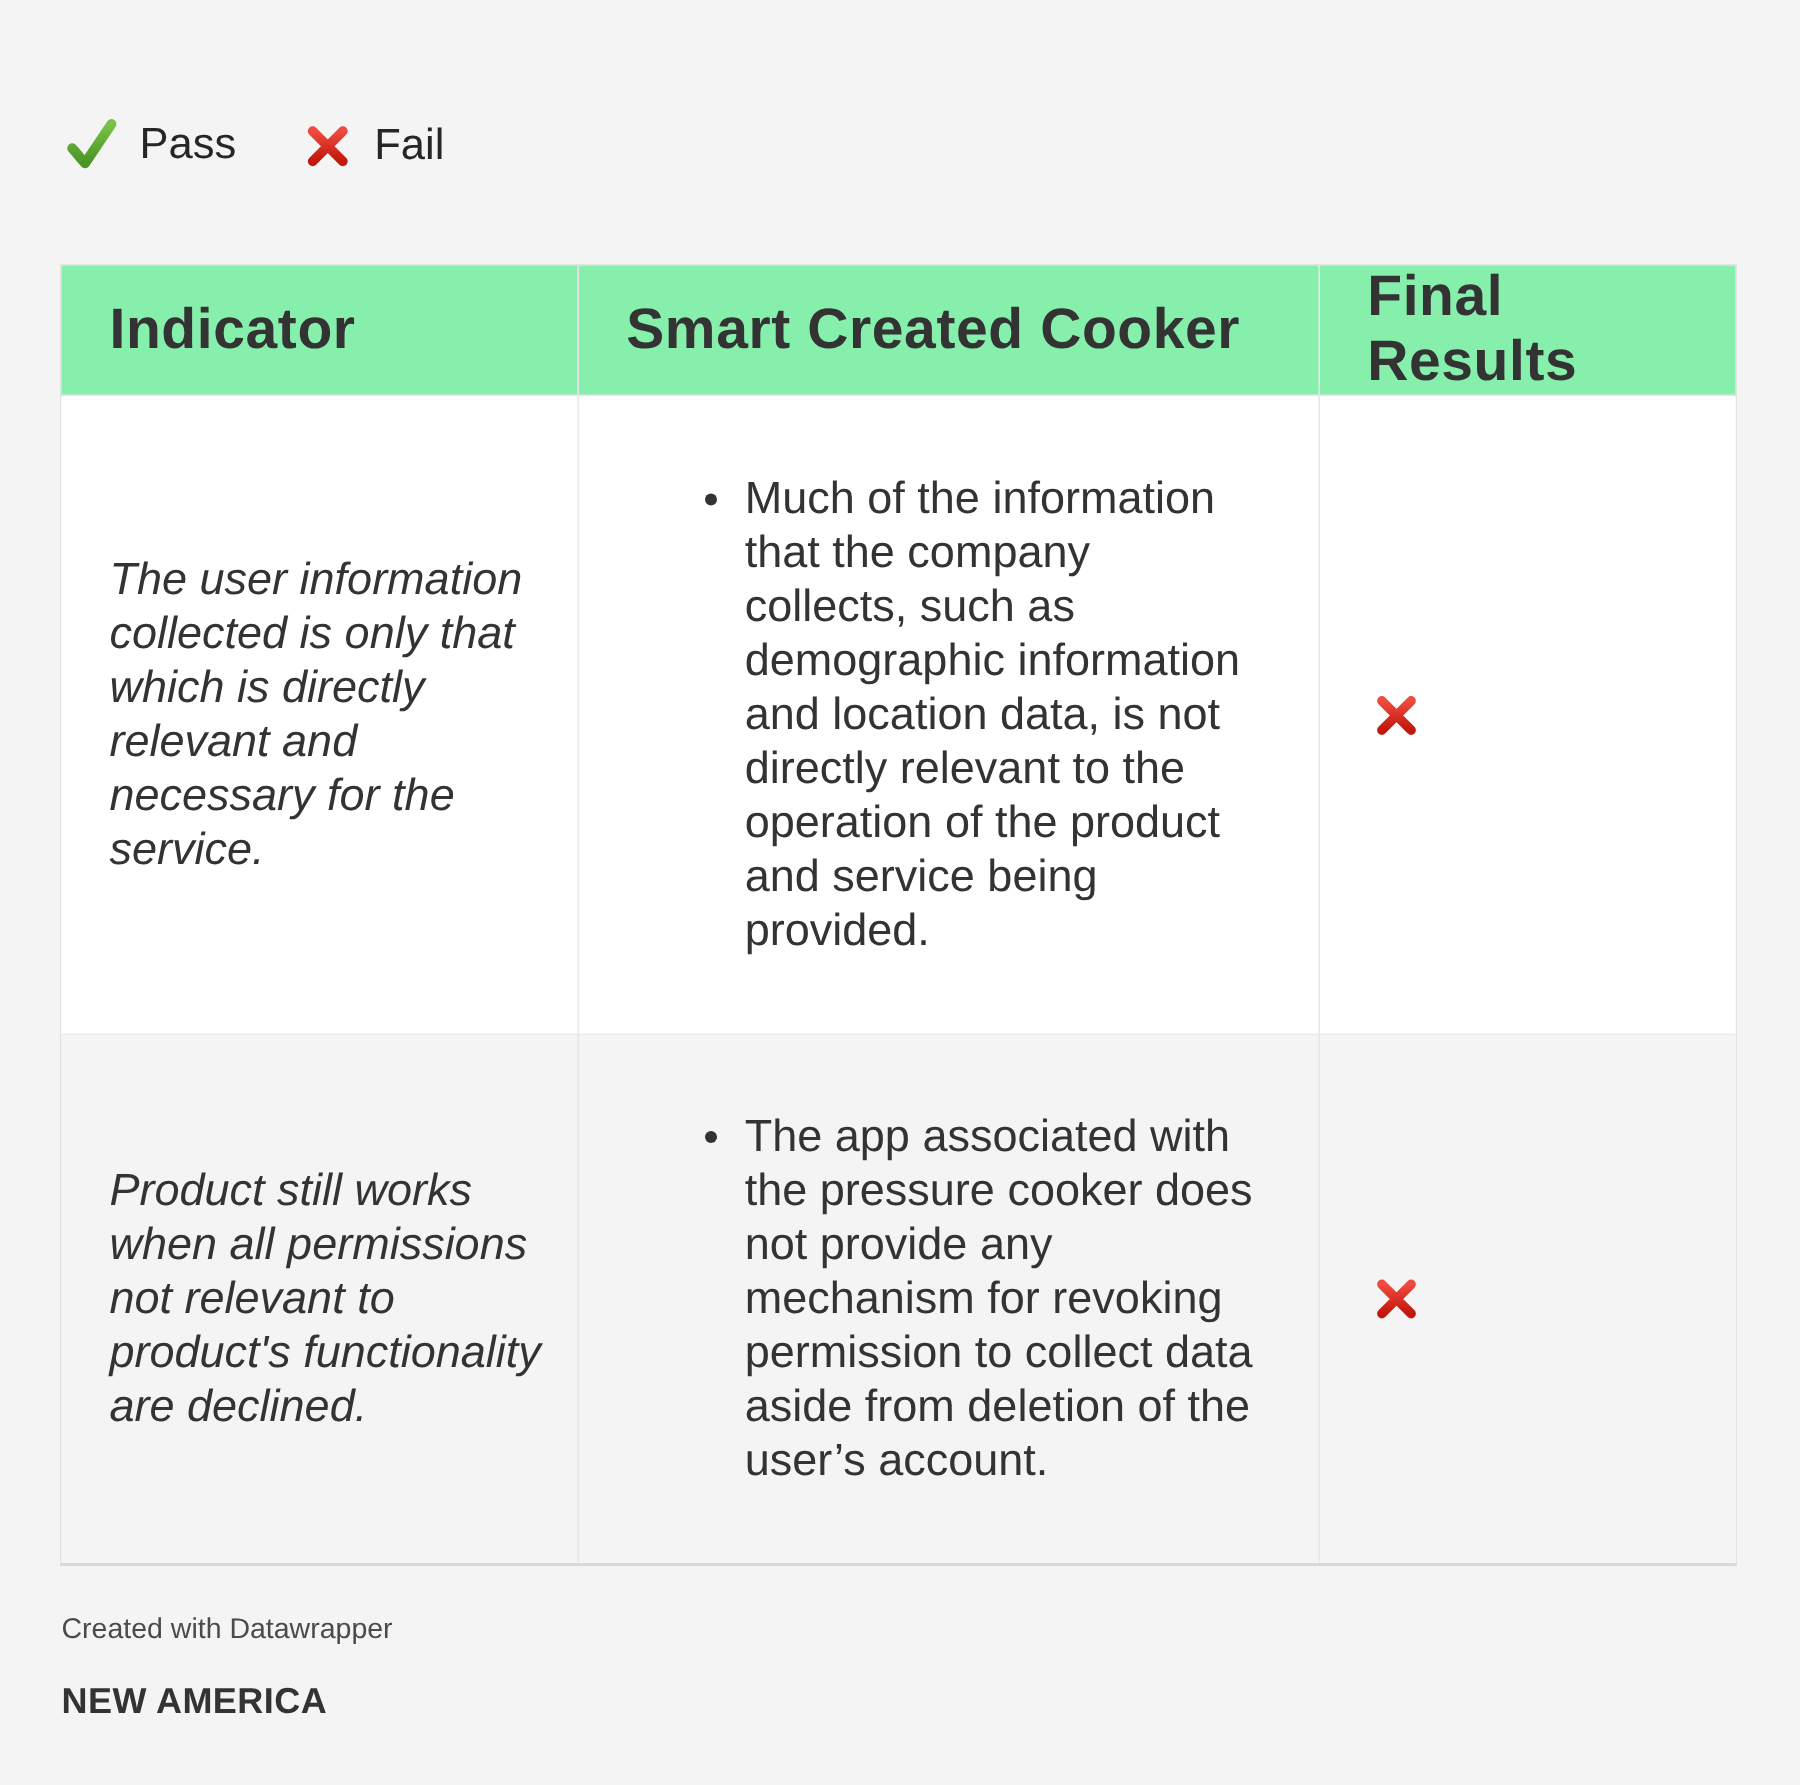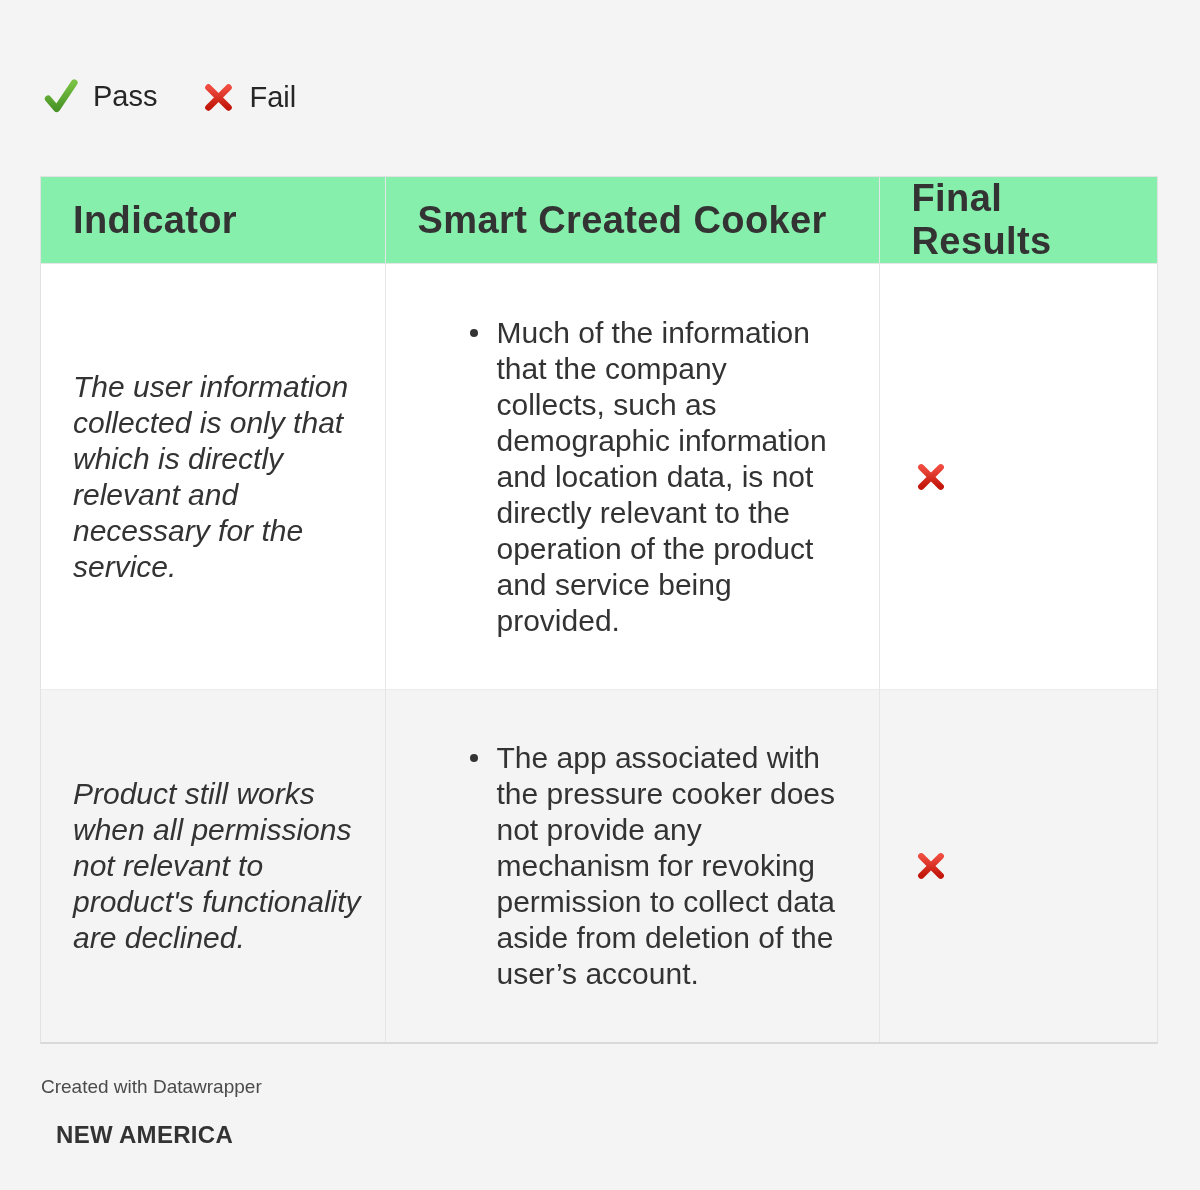--- a/index.html
+++ b/index.html
@@ -42,21 +42,21 @@
   td.details ul { list-style: none; margin: 0; padding: 0 0 0 80px; }
   td.details li { position: relative; padding-left: 30px; max-width: 376px; }
   td.details li::before {
     content: ""; position: absolute; left: 3px; top: 14px;
     width: 8px; height: 8px; border-radius: 50%; background: #333;
   }
   td.result .ricon { display: flex; align-items: center; padding-left: 33px; }
 
   
   .attribution { position: absolute; left: 41px; top: 1076px; font-size: 19px; color: #4b4b4b; }
-  .byline { position: absolute; left: 41px; top: 1121px; font-size: 24px; font-weight: bold; letter-spacing: 0.3px; color: #333; margin-left: 15px; }
+  .byline { position: absolute; left: 41px; top: 1121px; font-size: 24px; font-weight: bold; letter-spacing: 0.3px; color: #333; }
 </style>
 </head>
 <body>
 
 <div class="canvas">
 
   <svg width="0" height="0" style="position:absolute" aria-hidden="true">
     <defs>
       <linearGradient id="gradGreen" x1="0" y1="0" x2="0" y2="1">
         <stop offset="0" stop-color="#79c244"></stop>

